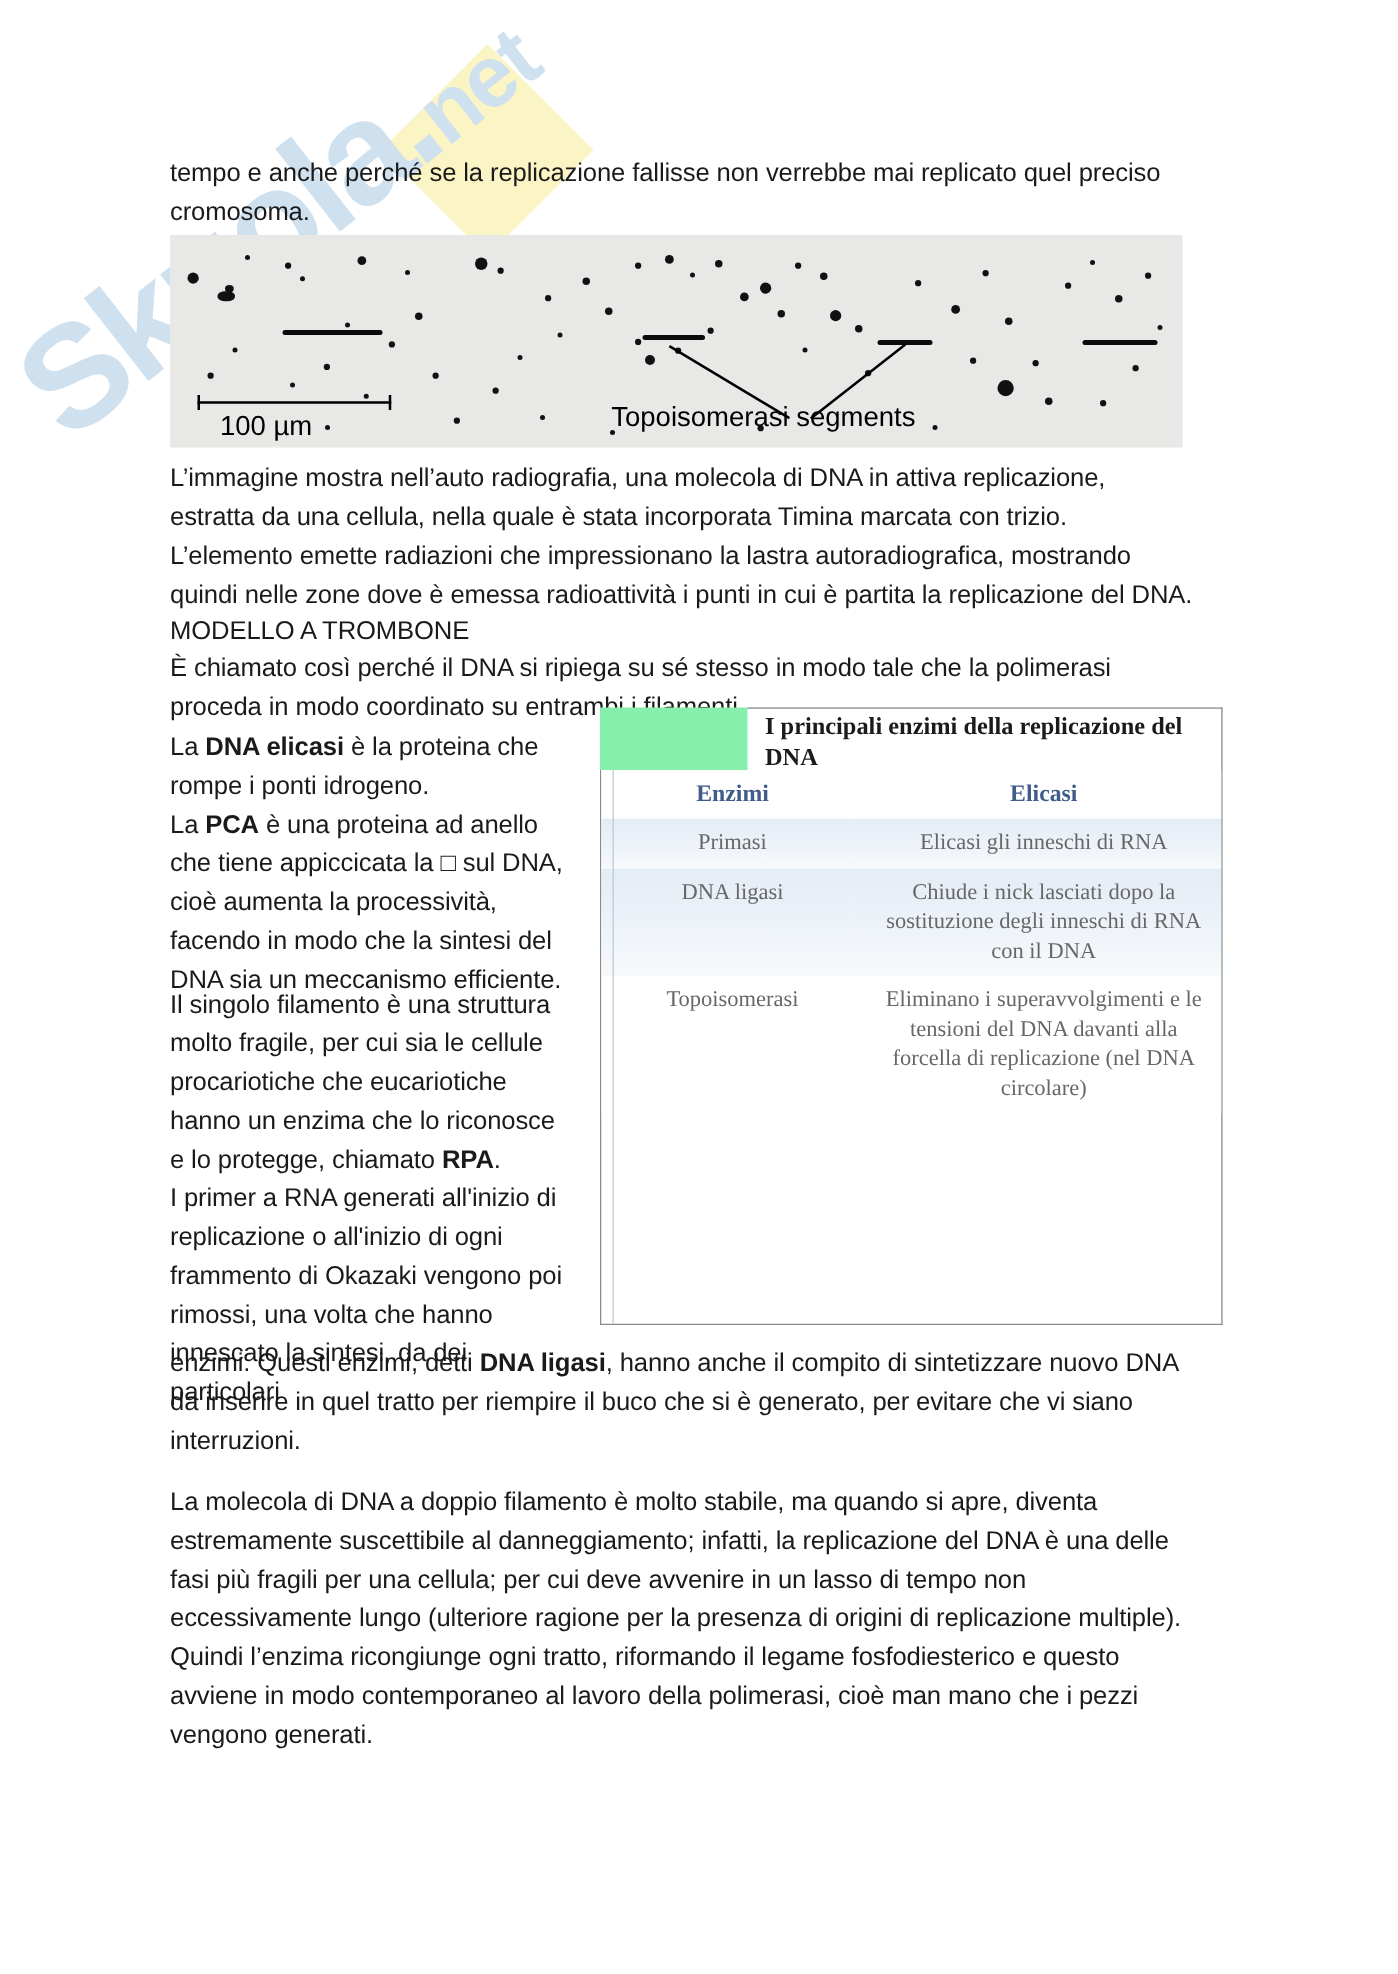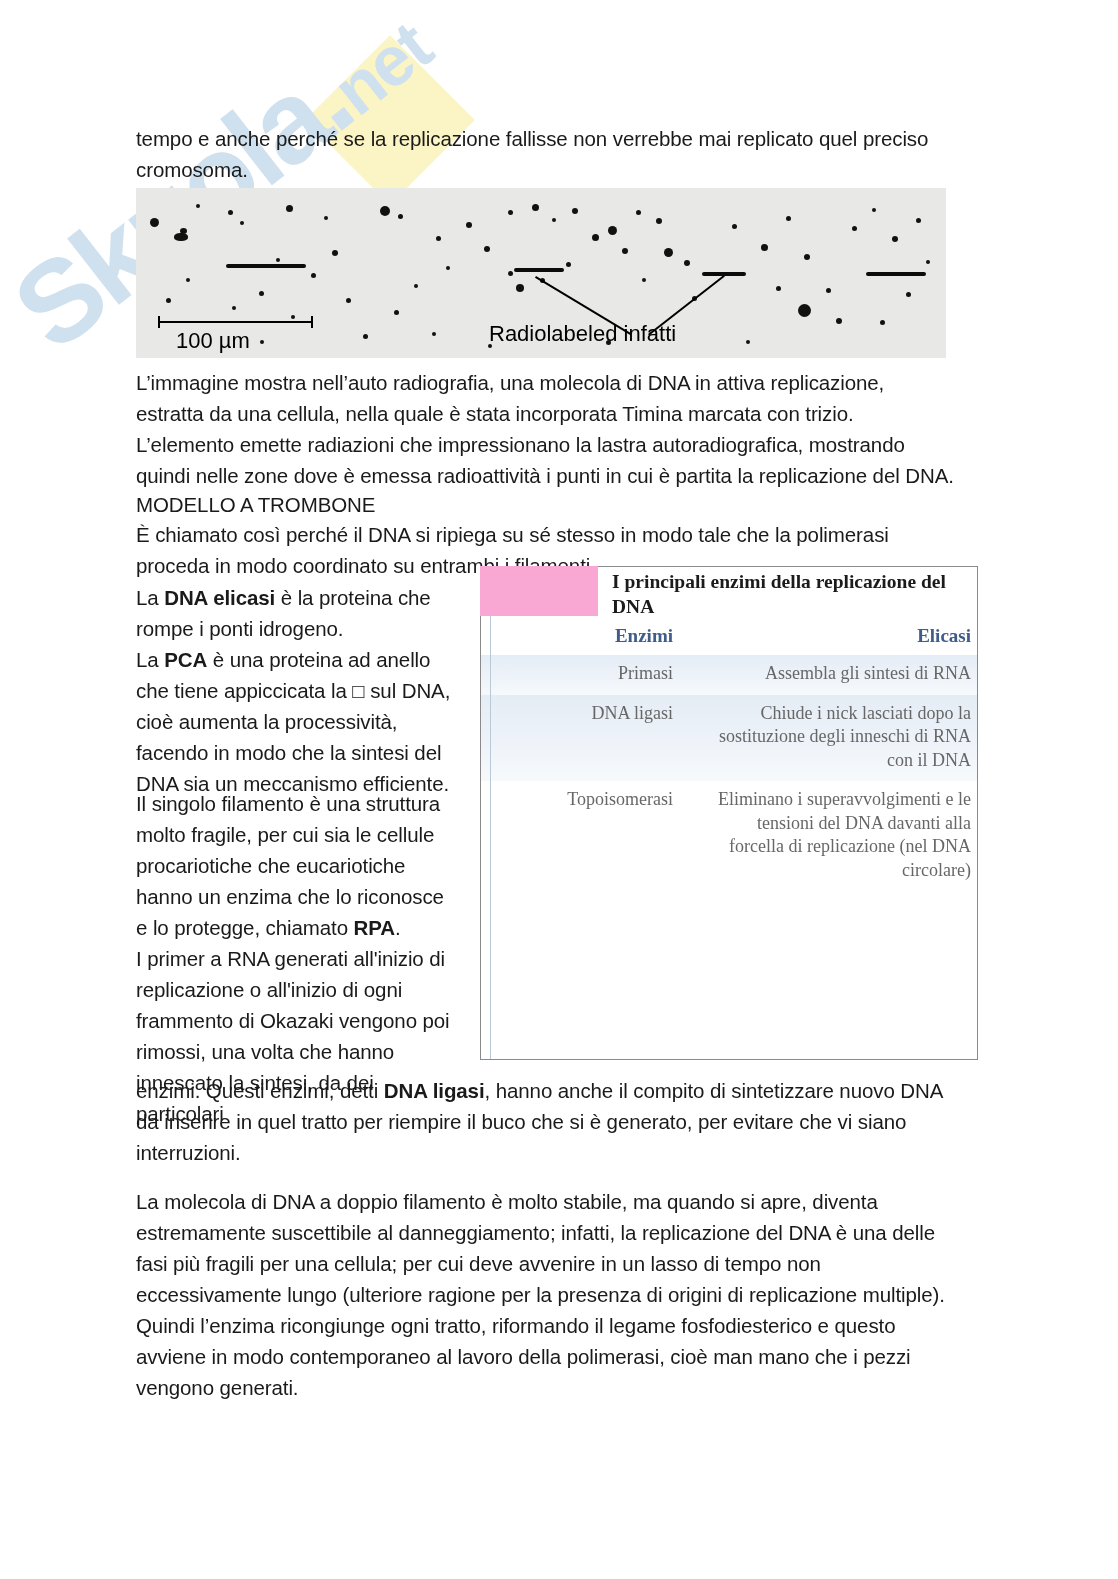--- a/index.html
+++ b/index.html
@@ -157,21 +157,21 @@
   }
 
   
   #enzyme-table {
     position: absolute;
     left: 480px;
     top: 566px;
     width: 498px;
     height: 494px;
     z-index: 3;
-    background: #f9a8d4;
+    background: #86efac;
   }
   #enzyme-table .tbl-title-box {
     position: absolute;
     left: 118px;
     top: 0;
     width: 380px;
     height: 50px;
     border-top: 1.4px solid #8a8a8a;
     border-right: 1.4px solid #8a8a8a;
     box-sizing: border-box;
@@ -213,21 +213,21 @@
     width: 1px;
     height: 100%;
     background: #b9c9da;
   }
   #enzyme-table table {
     border-collapse: collapse;
     width: 100%;
     table-layout: fixed;
   }
   #enzyme-table th, #enzyme-table td {
-    text-align: right;
+    text-align: center;
     vertical-align: top;
     font-family: "Liberation Serif", serif;
     padding: 7px 8px 9px 18px;
   }
   #enzyme-table th {
     font-size: 19px;
     font-weight: bold;
     color: #3f5c8a;
     padding-top: 9px;
     padding-bottom: 8px;
@@ -333,21 +333,21 @@
 
     <div class="vline" style="left:400px;top:88px;width:112px;transform:rotate(31deg);"></div>
     <div class="vline" style="left:512px;top:146px;width:96px;transform:rotate(-38deg);"></div>
 
     <div class="scalebar">
       <div class="bar"></div>
       <div class="tick" style="left:0;"></div>
       <div class="tick" style="left:153px;"></div>
     </div>
     <div class="scale-label">100 µm</div>
-    <div class="rad-label">Radiolabeled infatti</div>
+    <div class="rad-label">Topoisomerasi segments</div>
   </div>
 
   <div class="content">
 
     <div class="para" style="left:136px; top:123px; width:815px;">tempo e anche perché se la replicazione fallisse non verrebbe mai replicato quel preciso cromosoma.</div>
 
     <div class="para" style="left:136px; top:367px; width:818px;">L’immagine mostra nell’auto radiografia, una molecola di DNA in attiva replicazione, estratta da una cellula, nella quale è stata incorporata Timina marcata con trizio. L’elemento emette radiazioni che impressionano la lastra autoradiografica, mostrando quindi nelle zone dove è emessa radioattività i punti in cui è partita la replicazione del DNA.</div>
 
     <div class="para" style="left:136px; top:489px; width:600px;">MODELLO A TROMBONE</div>
 
@@ -379,21 +379,21 @@
         </colgroup>
         <thead>
           <tr>
             <th>Enzimi</th>
             <th>Elicasi</th>
           </tr>
         </thead>
         <tbody>
           <tr class="shade">
             <td>Primasi</td>
-            <td>Assembla gli sintesi di RNA</td>
+            <td>Elicasi gli inneschi di RNA</td>
           </tr>
           <tr class="shade">
             <td>DNA ligasi</td>
             <td>Chiude i nick lasciati dopo la sostituzione degli inneschi di RNA con il DNA</td>
           </tr>
           <tr class="plain">
             <td>Topoisomerasi</td>
             <td>Eliminano i superavvolgimenti e le tensioni del DNA davanti alla forcella di replicazione (nel DNA circolare)</td>
           </tr>
         </tbody>

